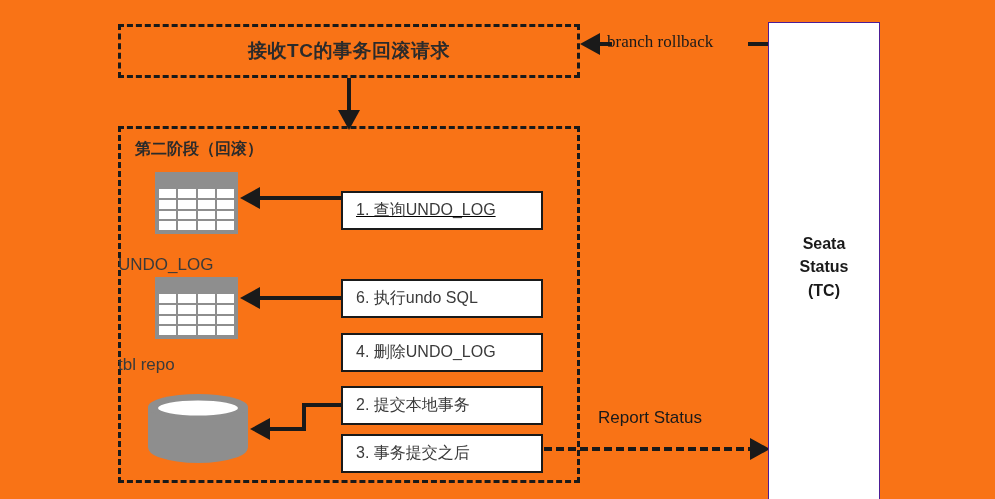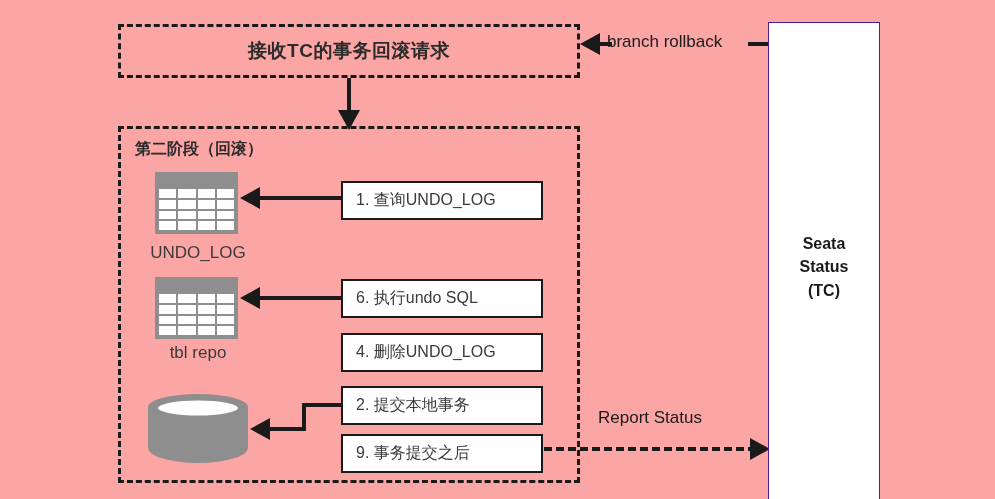--- a/index.html
+++ b/index.html
@@ -4,21 +4,21 @@
 <style>
   html, body {
     margin: 0;
     padding: 0;
     background: #ffffff;
   }
   #canvas {
     position: relative;
     width: 995px;
     height: 499px;
-    background: #fca5a5;
+    background: #f97316;
     font-family: "Liberation Sans", "DejaVu Sans", sans-serif;
     overflow: hidden;
   }
 
   
   .dashdot-box {
     position: absolute;
     border: 3px dashed #1a1a1a;
     box-sizing: border-box;
     background: transparent;
@@ -67,21 +67,21 @@
     display: flex;
     align-items: center;
     padding-left: 13px;
   }
   .step-label {
     font-size: 16px;
     color: #3a3a3a;
     white-space: nowrap;
     font-weight: 500;
   }
-  .step-1 { top: 181px; }
+  .step-1 { top: 191px; text-decoration: underline; }
   .step-2 { top: 228px; }
   .step-3 { top: 279px; }
   .step-4 { top: 333px; }
   .step-5 { top: 386px; }
   .step-6 { top: 434px; }
 
   
   .tbl-icon {
     position: absolute;
     width: 83px;
@@ -109,22 +109,22 @@
     background: #ffffff;
   }
   .tbl-icon-1 { left: 155px; top: 172px; }
   .tbl-icon-2 { left: 155px; top: 277px; }
 
   .icon-caption {
     position: absolute;
     font-size: 17px;
     color: #3a3a3a;
     white-space: nowrap;
-    text-align: center;
     width: 160px;
+    margin-top: 12px;
   }
   .cap-undolog { left: 118px; top: 243px; }
   .cap-tblrepo { left: 118px; top: 343px; }
 
   
   .cylinder {
     position: absolute;
     left: 144px;
     top: 391px;
     width: 108px;
@@ -199,20 +199,21 @@
   
   .edge-label {
     position: absolute;
     white-space: nowrap;
     color: #1a1a1a;
   }
   .lbl-branch-rollback {
     left: 607px;
     top: 32px;
     font-size: 17px;
+    font-family: Liberation Serif, serif;
   }
   .lbl-report-status {
     left: 598px;
     top: 408px;
     font-size: 17px;
     font-weight: normal;
   }
 </style>
 </head>
 <body>
@@ -310,21 +311,21 @@
   <div class="step-box step-3">
     <span class="step-label">6. 执行undo SQL</span>
   </div>
   <div class="step-box step-4">
     <span class="step-label">4. 删除UNDO_LOG</span>
   </div>
   <div class="step-box step-5">
     <span class="step-label">2. 提交本地事务</span>
   </div>
   <div class="step-box step-6">
-    <span class="step-label">9. 事务提交之后</span>
+    <span class="step-label">3. 事务提交之后</span>
   </div>
 
   <div class="seata-box">
     <div class="seata-label">
       <div>Seata</div>
       <div>Status</div>
       <div>(TC)</div>
     </div>
   </div>
 

